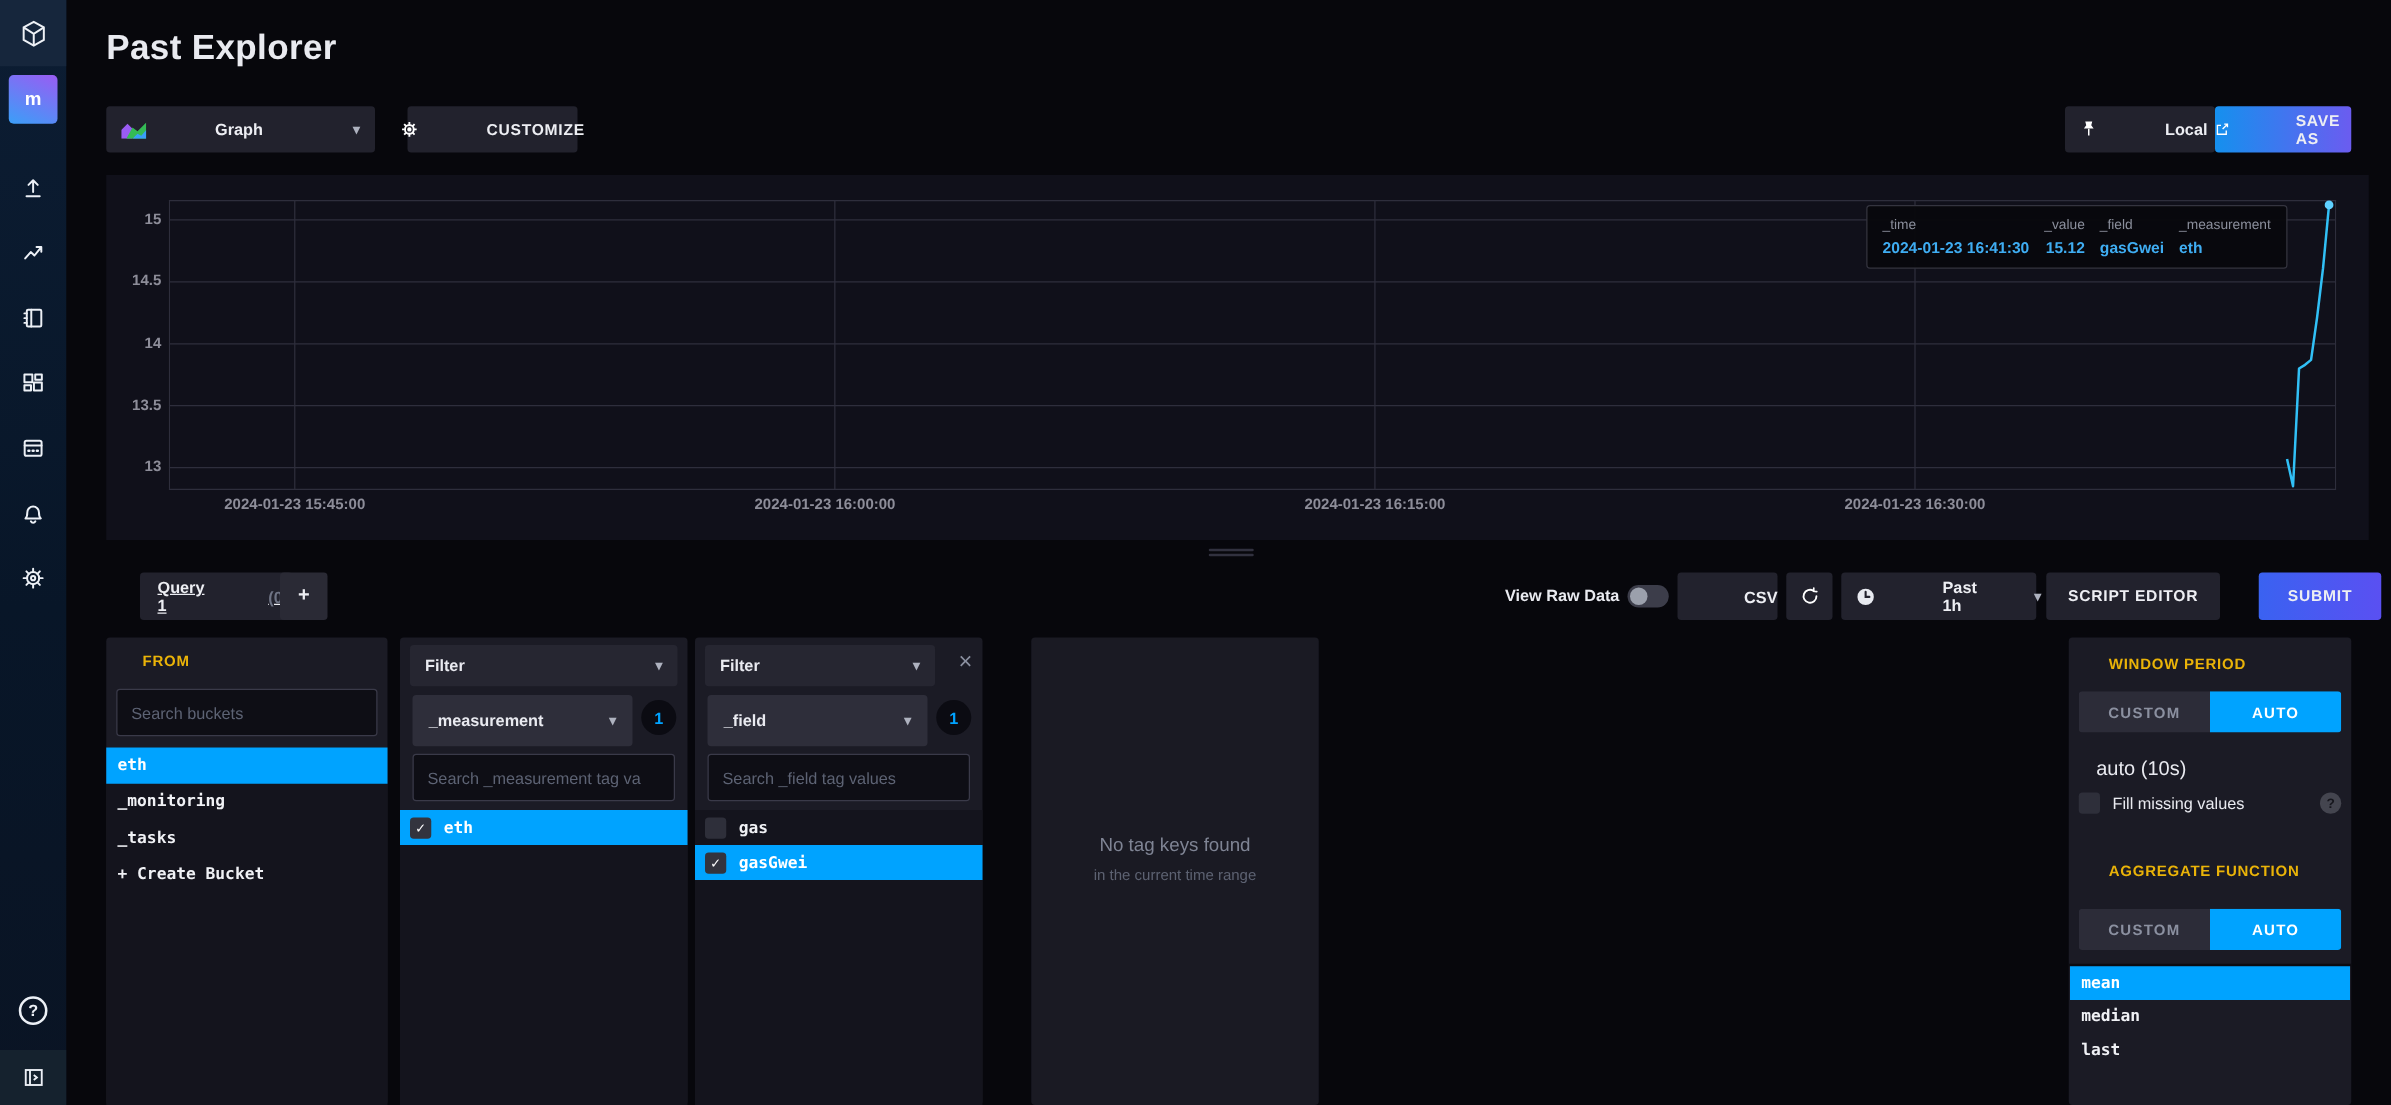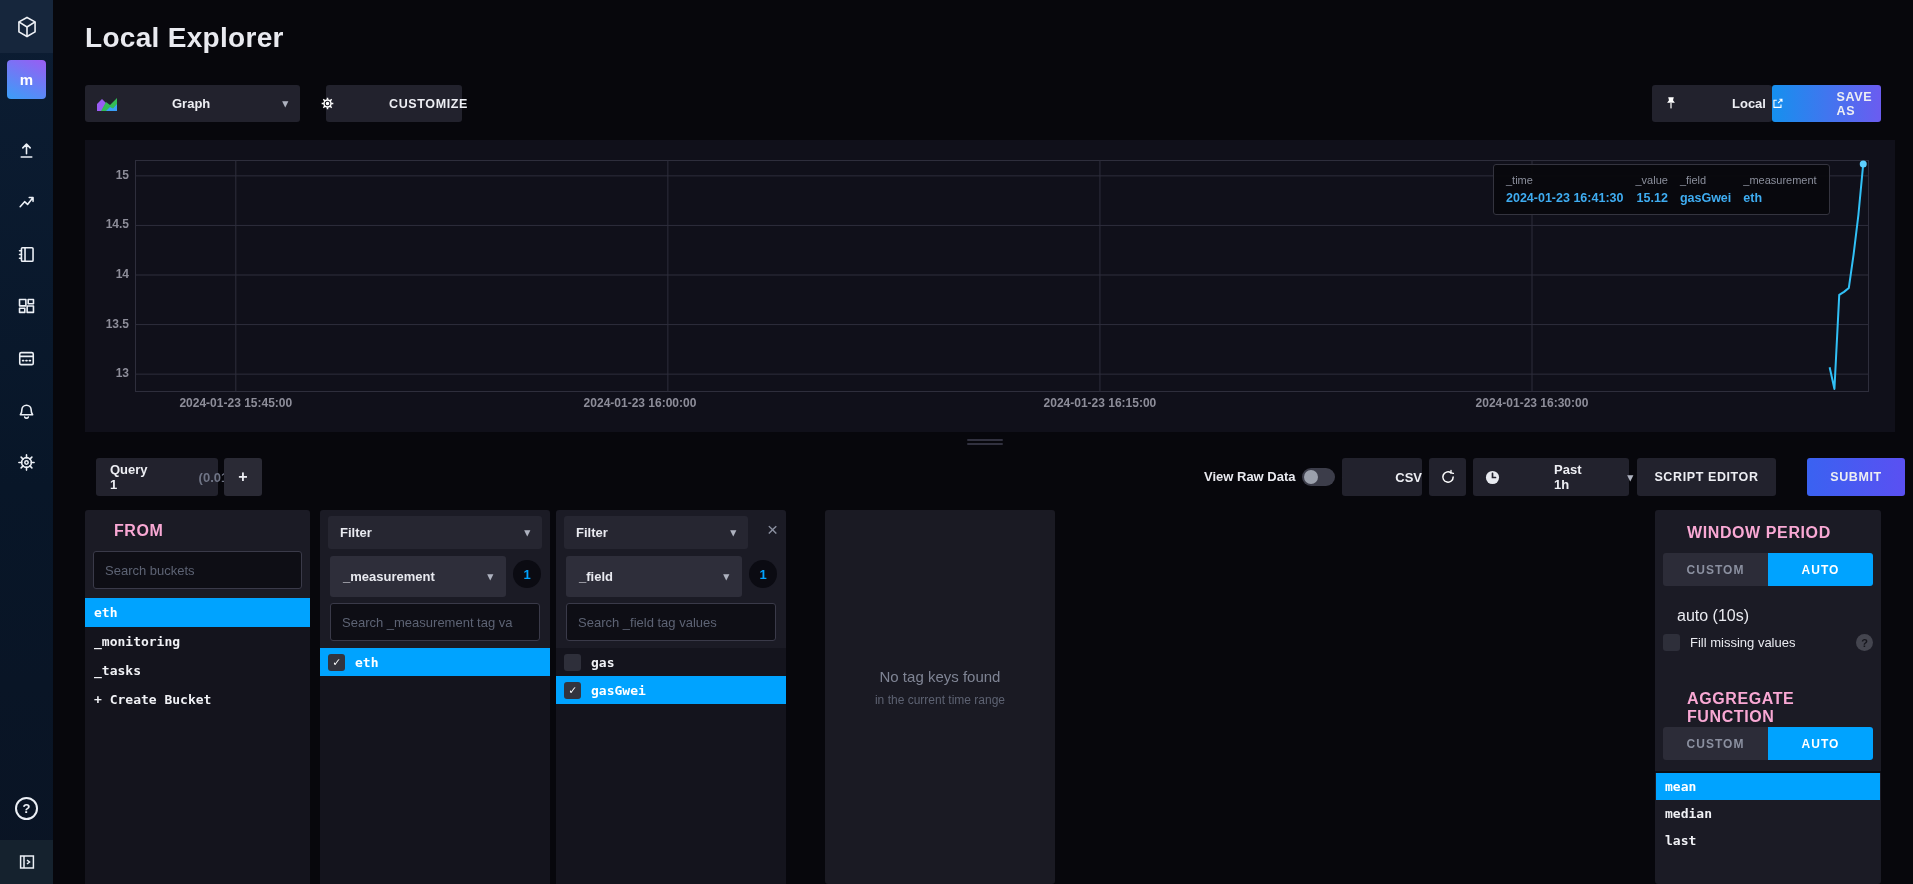--- a/index.html
+++ b/index.html
@@ -48,39 +48,39 @@
   .tooltip { position:absolute; left:1408px; top:24px; background:rgba(8,8,12,.96);
     border:1px solid #34343f; border-radius:3px; padding:9px 12px; display:flex; gap:12px; z-index:4; }
   .tt-col .h { font-size:11px; color:#8b8f9c; margin-bottom:5px; white-space:nowrap; }
   .tt-col .v { font-size:12.5px; font-weight:bold; color:#3fadf2; white-space:nowrap; }
   .tt-value { text-align:right; }
   .drag-handle { position:absolute; left:967px; top:439px; width:36px; }
   .drag-handle div { height:2px; background:#31313f; margin-bottom:2px; border-radius:1px; }
 
   
   .qbtn { top:458px; height:38px; }
-  .query-tab { left:96px; width:122px; padding:0 14px; }
+  .query-tab { left:112px; width:122px; padding:0 14px;text-decoration:underline; }
   .query-tab .dur { color:#6f7485; margin-left:5px; font-weight:bold; }
   .add-query { left:224px; width:38px; justify-content:center; font-size:16px; background:#2a2a35; }
   .raw-label { position:absolute; left:1204px; top:469px; font-size:13px; font-weight:bold; }
   .toggle { position:absolute; left:1302px; top:468px; width:33px; height:18px; background:#3c3d4a;
     border-radius:10px; cursor:pointer; }
   .toggle .knob { position:absolute; left:2px; top:2px; width:14px; height:14px; border-radius:50%; background:#9ba0ac; }
   .csv-btn { left:1342px; width:80px; justify-content:center; }
   .csv-btn svg { margin-right:7px; }
   .refresh-btn { left:1429px; width:37px; justify-content:center; }
   .range-dd { left:1473px; width:156px; padding:0 12px; }
   .range-dd .lbl { margin-left:8px; }
   .script-btn { left:1637px; width:139px; justify-content:center; letter-spacing:.6px; font-size:12.5px; }
   .submit-btn { left:1783px; width:98px; justify-content:center; letter-spacing:.6px; font-size:12.5px;
     background:linear-gradient(90deg,#3a62f1 0%,#5a50f2 100%);margin-left:24px; }
 
   
   .panel { position:absolute; top:510px; height:374px; background:#1b1b25; border-radius:3px; }
-  .panel-head { font-size:16px; font-weight:bold; color:#f9a8d4; letter-spacing:.6px;padding-left:20px; }
+  .panel-head { font-size:12px; font-weight:bold; color:#eab308; letter-spacing:.6px;padding-left:20px; }
   .mono { font-family:"DejaVu Sans Mono", monospace; font-weight:bold; font-size:13px; }
   .search-input { background:#0e0e15; border:1px solid #3a3a49; border-radius:3px; color:#cfd3dd;
     font-size:13px; padding:0 11px; outline:none; width:100%; height:38px; font-family:"Liberation Sans",sans-serif; }
   .search-input::placeholder { color:#5d6374; }
   .list-area { position:absolute; left:0; right:0; bottom:0; background:#14141d; }
   .row { display:flex; align-items:center; cursor:pointer; color:#f0f1f5; }
   .row.sel { background:#00a3ff; color:#fff; }
   .from-panel { left:85px; width:225px; }
   .from-panel .panel-head { position:absolute; left:9px; top:12px; }
   .from-panel .search-wrap { position:absolute; left:8px; top:41px; width:209px; }
@@ -182,21 +182,21 @@
 
     <div class="help-circle">?</div>
     <div class="bottom-tile">
       <svg width="18" height="18" viewBox="0 0 18 18" stroke="#ecf0f6" fill="none" stroke-width="1.5">
         <rect x="2.6" y="3" width="12.8" height="12"></rect>
           <path d="M6 3 V15 M9 7 L11.5 9 L9 11"></path>
         </svg>
     </div>
   </div>
 
-  <div class="page-title">Local Explorer</div>
+  <div class="page-title">Past Explorer</div>
 
   <div class="btn graph-dd">
     <span style="display:flex">
       <svg width="20" height="15" viewBox="0 0 20 15">
         <path d="M0 15 L0 8 L5 3 L9 7 L9 15 Z" fill="#9a5cf3"></path>
         <path d="M4 15 L9 6 L13 9 L20 2 L20 15 Z" fill="#34bb55"></path>
         <path d="M9 15 L13 11 L16 12.5 L20 8 L20 15 Z" fill="#3a9ff8"></path>
       </svg>
       </span>
     <span class="lbl">Graph</span>
@@ -253,21 +253,21 @@
       </svg>
     <div id="yticks">
         <div class="ytick" style="top: 226.154px;">13</div>
         <div class="ytick" style="top: 176.581px;">13.5</div>
         <div class="ytick" style="top: 127.009px;">14</div>
         <div class="ytick" style="top: 77.4359px;">14.5</div>
         <div class="ytick" style="top: 27.8632px;">15</div>
       </div>
     <div id="xticks">
         <div class="xtick" style="left: 150.814px;">2024-01-23 15:45:00</div>
-        <div class="xtick" style="left: 555px;">2024-01-23 16:00:00</div>
+        <div class="xtick" style="left: 575px;">2024-01-23 16:00:00</div>
         <div class="xtick" style="left: 1014.93px;">2024-01-23 16:15:00</div>
         <div class="xtick" style="left: 1446.99px;">2024-01-23 16:30:00</div>
       </div>
 
     <div class="tooltip">
       <div class="tt-col">
         <div class="h">_time</div>
         <div class="v">2024-01-23 16:41:30</div>
       </div>
       <div class="tt-col tt-value">

